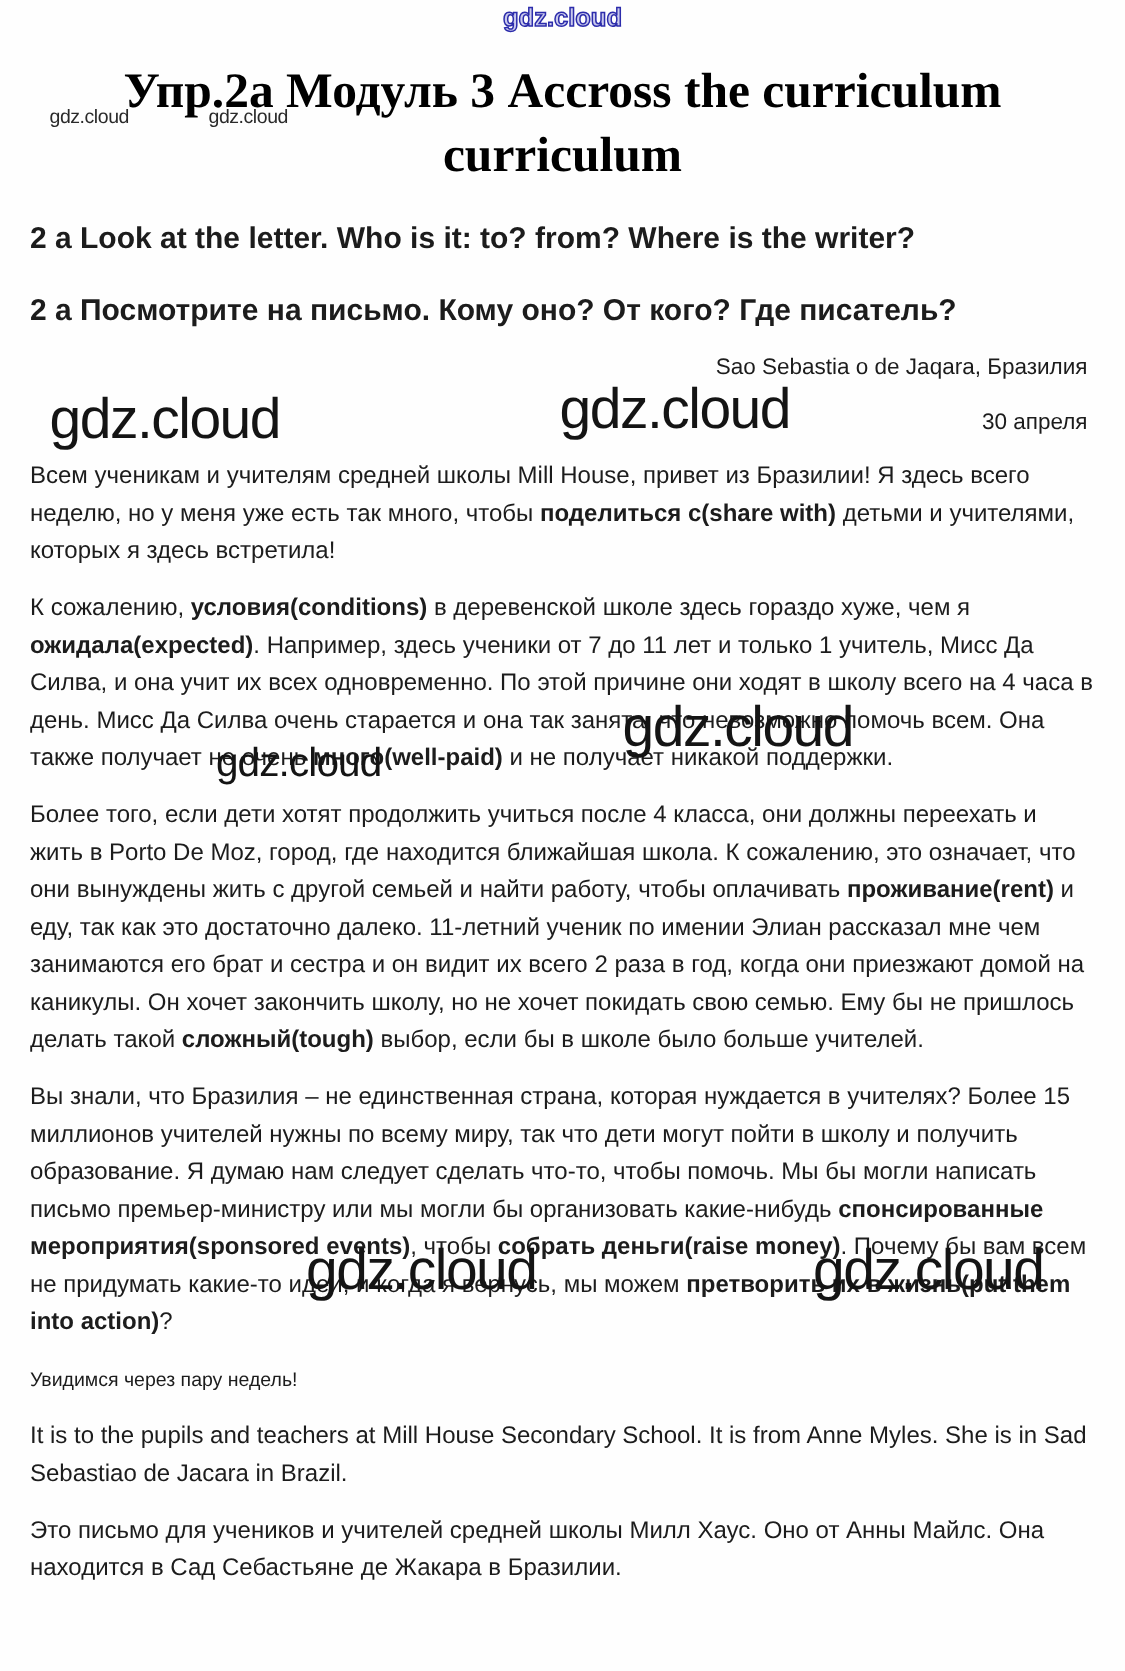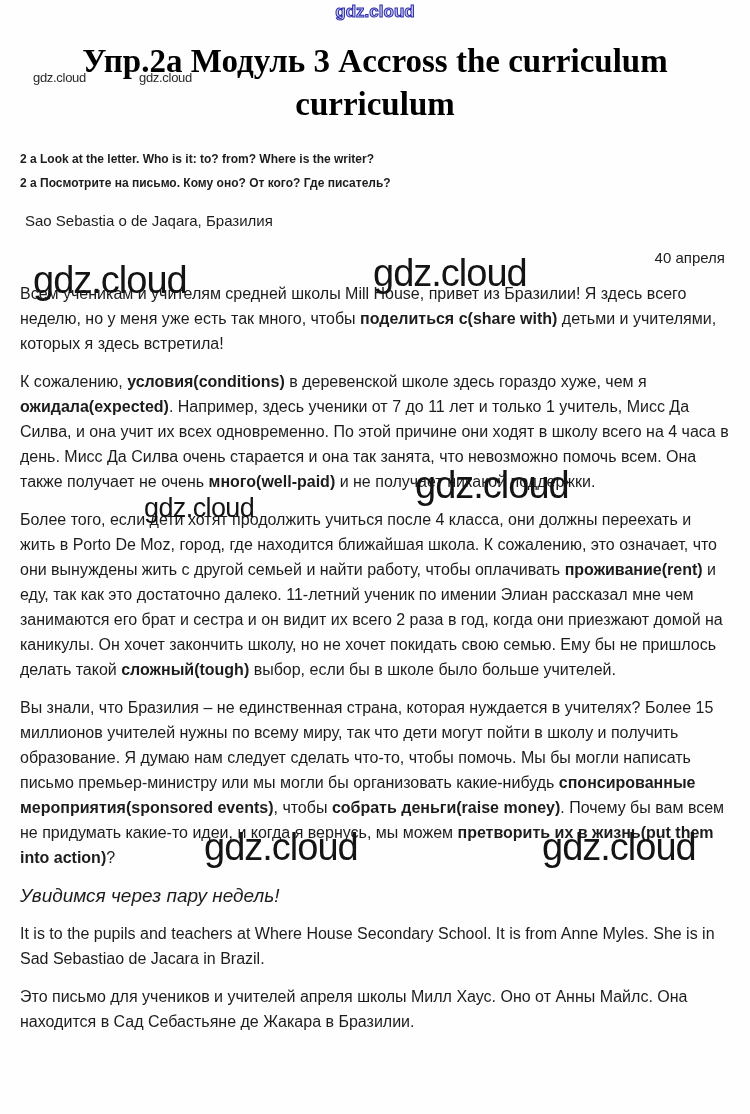--- a/index.html
+++ b/index.html
@@ -18,30 +18,30 @@
     font-family:"Liberation Serif",serif;
     font-weight:700;
     font-size:33px;
     line-height:43px;
     text-align:center;
     margin:40px 6px 0;
     color:#000;
   }
   .task-line{
     font-weight:700;
-    font-size:12px;
+    font-size:20px;
     line-height:20px;
     margin:23px 0 0;
   }
-  .task-line.ru{margin-top:4px;}
-  .addr{font-size:15px;line-height:20px;text-align:left;margin:18px 5px 0;}
+  .task-line.ru{margin-top:28px;}
+  .addr{font-size:15px;line-height:20px;text-align:right;margin:18px 5px 0;}
   .date{font-size:15px;line-height:20px;text-align:right;margin:17px 5px 0;}
   p.body{font-size:16px;line-height:25px;margin:13px 0 0;}
   p.body b{font-weight:700;}
-  .closing,.signature{font-size:19px;line-height:25px;margin:13px 0 0;font-style:italic;}
+  .closing,.signature{font-size:13px;line-height:25px;margin:13px 0 0;}
   
   .wm{
     position:absolute;
     font-family:"Liberation Sans",sans-serif;
     color:#141414;
     white-space:nowrap;
     pointer-events:none;
   }
   .wm-top{
     top:2px;left:50%;transform:translateX(-50%);
@@ -79,26 +79,26 @@
 
     <h1 class="title">
       <span>Упр.2а Модуль 3 Accross the curriculum</span><br>
       <span>curriculum</span>
     </h1>
 
     <div class="task-line en">2 a Look at the letter. Who is it: to? from? Where is the writer?</div>
     <div class="task-line ru">2 а Посмотрите на письмо. Кому оно? От кого? Где писатель?</div>
 
     <div class="addr">Sao Sebastia o de Jaqara, Бразилия</div>
-    <div class="date">40 апреля</div>
+    <div class="date">30 апреля</div>
 
     <p class="body"><span>Всем ученикам и учителям средней школы Mill House, привет из Бразилии! Я здесь всего неделю, но у меня уже есть так много, чтобы </span><b>поделиться с(share with)</b><span> детьми и учителями, которых я здесь встретила!</span></p>
     <p class="body"><span>К сожалению, </span><b>условия(conditions)</b><span> в деревенской школе здесь гораздо хуже, чем я </span><b>ожидала(expected)</b><span>. Например, здесь ученики от 7 до 11 лет и только 1 учитель, Мисс Да Силва, и она учит их всех одновременно. По этой причине они ходят в школу всего на 4 часа в день. Мисс Да Силва очень старается и она так занята, что невозможно помочь всем. Она также получает не очень </span><b>много(well-paid)</b><span> и не получает никакой поддержки.</span></p>
     <p class="body"><span>Более того, если дети хотят продолжить учиться после 4 класса, они должны переехать и жить в Porto De Moz, город, где находится ближайшая школа. К сожалению, это означает, что они вынуждены жить с другой семьей и найти работу, чтобы оплачивать </span><b>проживание(rent)</b><span> и еду, так как это достаточно далеко. 11-летний ученик по имении Элиан рассказал мне чем занимаются его брат и сестра и он видит их всего 2 раза в год, когда они приезжают домой на каникулы. Он хочет закончить школу, но не хочет покидать свою семью. Ему бы не пришлось делать такой </span><b>сложный(tough)</b><span> выбор, если бы в школе было больше учителей.</span></p>
     <p class="body"><span>Вы знали, что Бразилия – не единственная страна, которая нуждается в учителях? Более 15 миллионов учителей нужны по всему миру, так что дети могут пойти в школу и получить образование. Я думаю нам следует сделать что-то, чтобы помочь. Мы бы могли написать письмо премьер-министру или мы могли бы организовать какие-нибудь </span><b>спонсированные мероприятия(sponsored events)</b><span>, чтобы </span><b>собрать деньги(raise money)</b><span>. Почему бы вам всем не придумать какие-то идеи, и когда я вернусь, мы можем </span><b>претворить их в жизнь(put them into action)</b><span>?</span></p>
 
     <p class="closing">Увидимся через пару недель!</p>
 
-    <p class="body">It is to the pupils and teachers at Where House Secondary School. It is from Anne Myles. She is in Sad Sebastiao de Jacara in Brazil.</p>
-    <p class="body">Это письмо для учеников и учителей апреля школы Милл Хаус. Оно от Анны Майлс. Она находится в Сад Себастьяне де Жакара в Бразилии.</p>
+    <p class="body">It is to the pupils and teachers at Mill House Secondary School. It is from Anne Myles. She is in Sad Sebastiao de Jacara in Brazil.</p>
+    <p class="body">Это письмо для учеников и учителей средней школы Милл Хаус. Оно от Анны Майлс. Она находится в Сад Себастьяне де Жакара в Бразилии.</p>
 
   </div>
 </div>
 
 </body></html>

